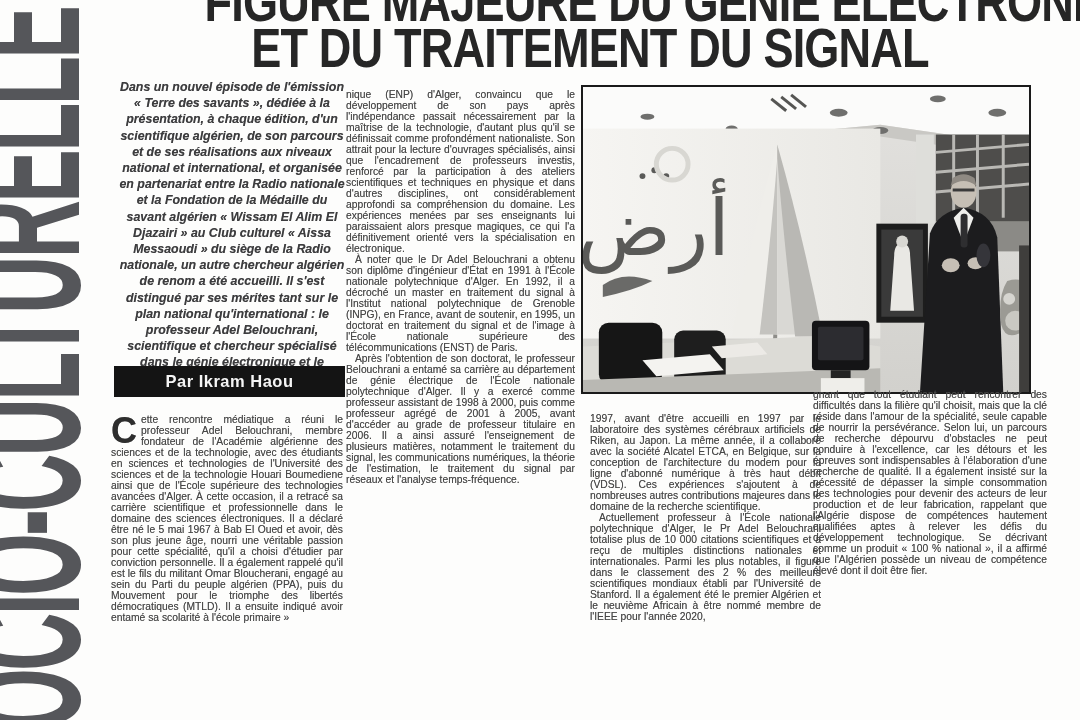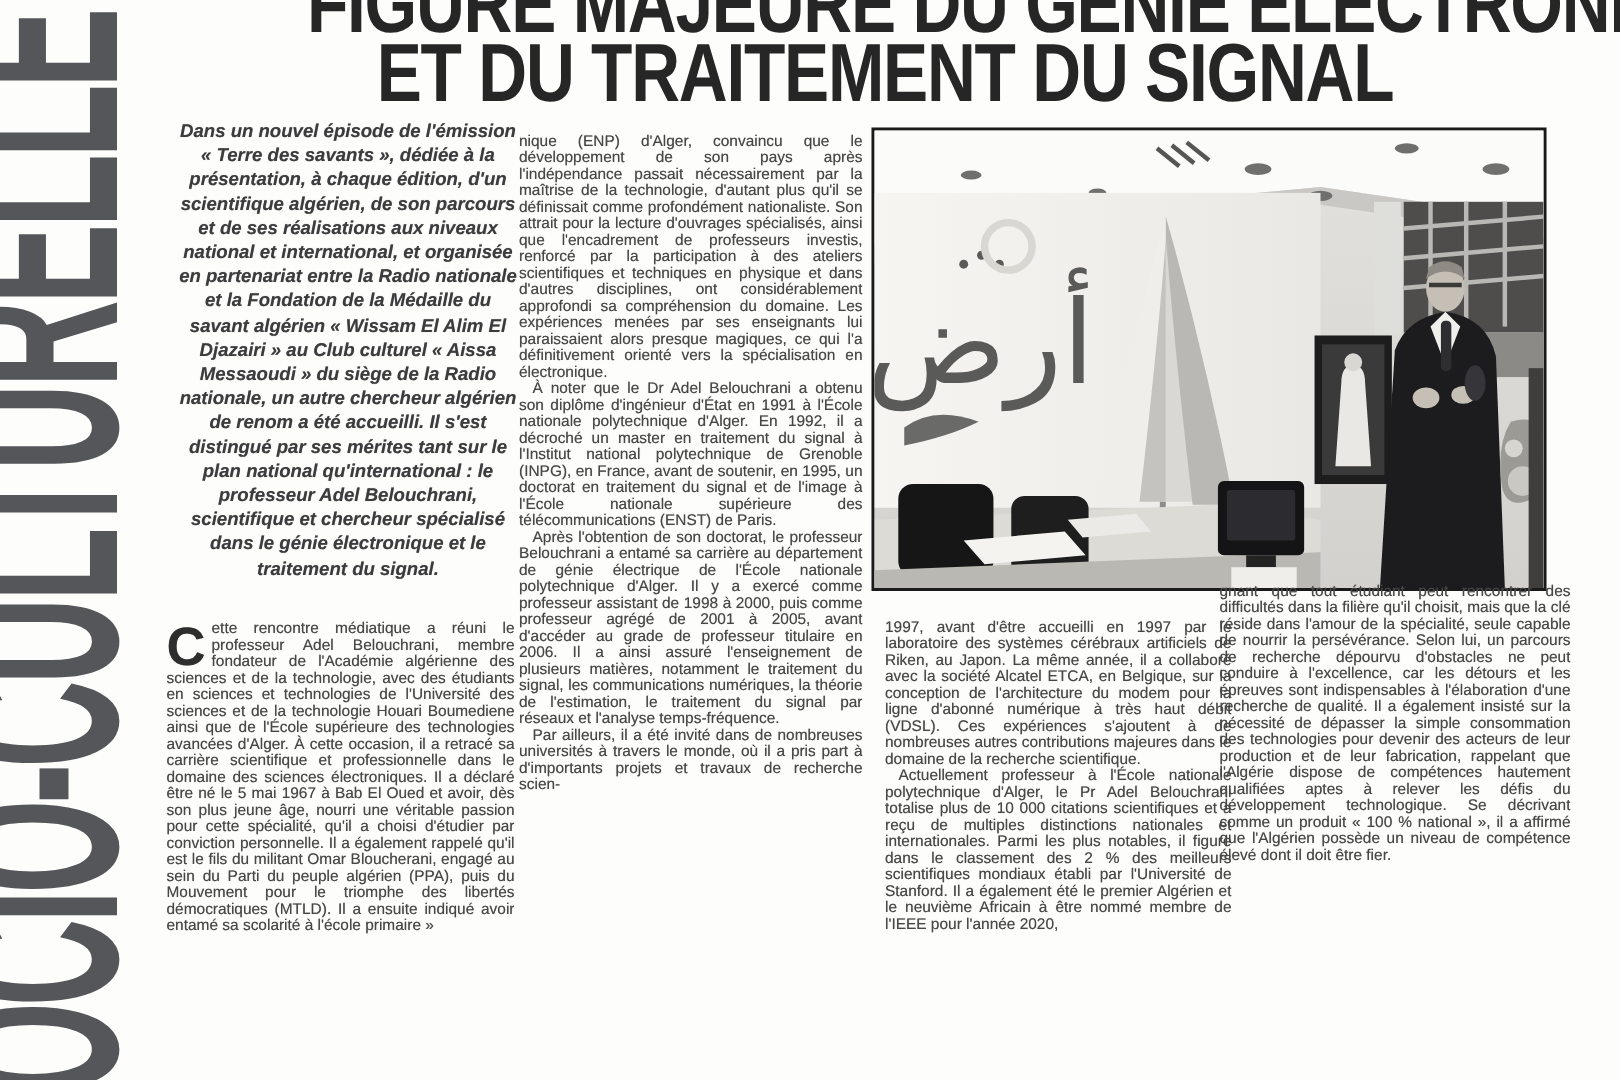--- a/index.html
+++ b/index.html
@@ -80,32 +80,34 @@
 
   <div class="vertical-label">SOCIO-CULTURELLE</div>
 
   <div class="headline">
     <div class="hl">FIGURE MAJEURE DU GÉNIE ÉLECTRONIQUE</div>
     <div class="hl">ET DU TRAITEMENT DU SIGNAL</div>
   </div>
 
   <div class="lede">Dans un nouvel épisode de l'émission « Terre des savants », dédiée à la présentation, à chaque édition, d'un scientifique algérien, de son parcours et de ses réalisations aux niveaux national et international, et organisée en partenariat entre la Radio nationale et la Fondation de la Médaille du savant algérien « Wissam El Alim El Djazairi » au Club culturel « Aissa Messaoudi » du siège de la Radio nationale, un autre chercheur algérien de renom a été accueilli. Il s'est distingué par ses mérites tant sur le plan national qu'international : le professeur Adel Belouchrani, scientifique et chercheur spécialisé dans le génie électronique et le traitement du signal.</div>
 
+  <div class="byline">
+    <span>Par Ikram Haou</span>
+  </div>
 
   <div class="col" id="col1">
     <p class="cont">
       <span class="dropcap">C</span><span>ette rencontre médiatique a réuni le professeur Adel Belouchrani, membre fondateur de l'Académie algérienne des sciences et de la technologie, avec des étudiants en sciences et technologies de l'Université des sciences et de la technologie Houari Boumediene ainsi que de l'École supérieure des technologies avancées d'Alger. À cette occasion, il a retracé sa carrière scientifique et professionnelle dans le domaine des sciences électroniques. Il a déclaré être né le 5 mai 1967 à Bab El Oued et avoir, dès son plus jeune âge, nourri une véritable passion pour cette spécialité, qu'il a choisi d'étudier par conviction personnelle. Il a également rappelé qu'il est le fils du militant Omar Bloucherani, engagé au sein du Parti du peuple algérien (PPA), puis du Mouvement pour le triomphe des libertés démocratiques (MTLD). Il a ensuite indiqué avoir entamé sa scolarité à l'école primaire »</span>
     </p>
   </div>
 
   <div class="col" id="col2">
       <p class="cont">nique (ENP) d'Alger, convaincu que le développement de son pays après l'indépendance passait nécessairement par la maîtrise de la technologie, d'autant plus qu'il se définissait comme profondément nationaliste. Son attrait pour la lecture d'ouvrages spécialisés, ainsi que l'encadrement de professeurs investis, renforcé par la participation à des ateliers scientifiques et techniques en physique et dans d'autres disciplines, ont considérablement approfondi sa compréhension du domaine. Les expériences menées par ses enseignants lui paraissaient alors presque magiques, ce qui l'a définitivement orienté vers la spécialisation en électronique.</p>
       <p>À noter que le Dr Adel Belouchrani a obtenu son diplôme d'ingénieur d'État en 1991 à l'École nationale polytechnique d'Alger. En 1992, il a décroché un master en traitement du signal à l'Institut national polytechnique de Grenoble (INPG), en France, avant de soutenir, en 1995, un doctorat en traitement du signal et de l'image à l'École nationale supérieure des télécommunications (ENST) de Paris.</p>
       <p>Après l'obtention de son doctorat, le professeur Belouchrani a entamé sa carrière au département de génie électrique de l'École nationale polytechnique d'Alger. Il y a exercé comme professeur assistant de 1998 à 2000, puis comme professeur agrégé de 2001 à 2005, avant d'accéder au grade de professeur titulaire en 2006. Il a ainsi assuré l'enseignement de plusieurs matières, notamment le traitement du signal, les communications numériques, la théorie de l'estimation, le traitement du signal par réseaux et l'analyse temps-fréquence.</p>
-      <p>Par ailleurs, il a été invité dans de nombreuses universités à travers le monde, où il a pris part à d'importants projets et travaux de recherche scien-</p>
     </div>
 
   <div class="photo">
     <svg viewBox="0 0 450 308" preserveAspectRatio="none">
       <defs>
         <linearGradient id="wall" x1="0" y1="0" x2="0" y2="1">
           <stop offset="0" stop-color="#e3e2df"></stop>
             <stop offset="1" stop-color="#d2d1cd"></stop>
         </linearGradient>
         <linearGradient id="panel" x1="0" y1="0" x2="1" y2="0">

